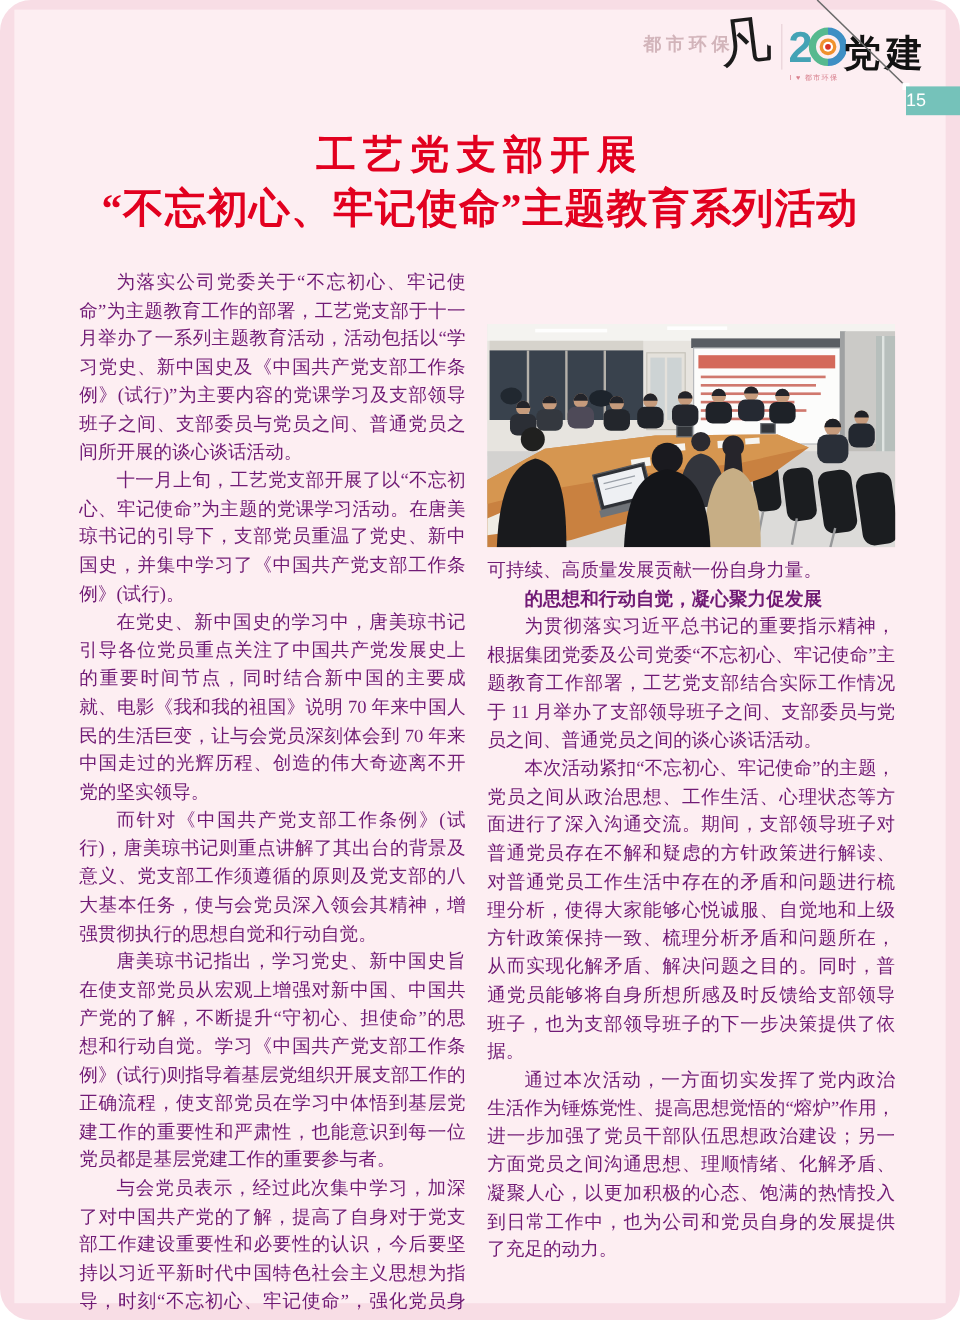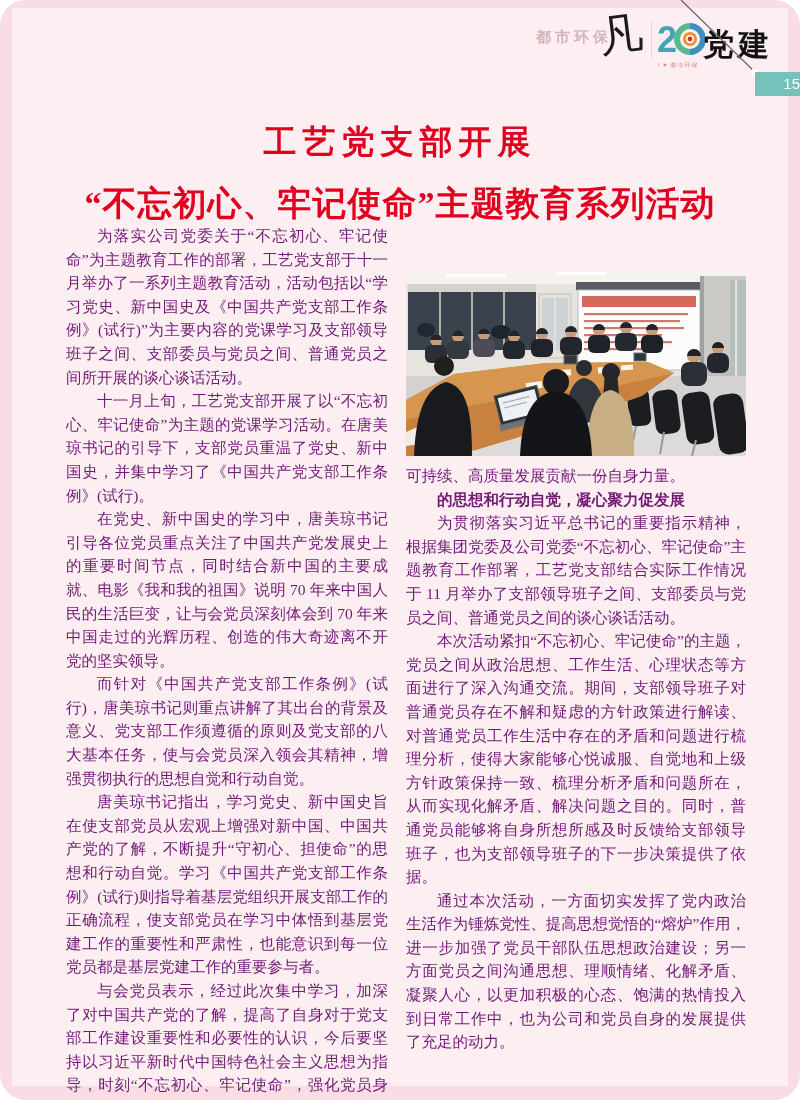--- a/index.html
+++ b/index.html
@@ -38,33 +38,33 @@
     font-family:"Liberation Sans", sans-serif;
   }
   .section-label {
     position:absolute; left:703px; top:24px;
     font-family:"Liberation Sans", sans-serif;
     font-size:31px; font-weight:bold; letter-spacing:4px; color:#121212;
   }
   .diag-line { position:absolute; left:0; top:0; width:800px; height:110px; pointer-events:none; }
   .pagenum-box {
     position:absolute; left:755px; top:72px; width:45px; height:24px;
-    background:#75c2ba; color:#ffffff; text-align:right; line-height:24px;
+    background:#75c2ba; color:#ffffff; text-align:left; line-height:24px;
     font-family:"Liberation Sans", sans-serif; font-size:15px;
   }
   .pagenum-corner {
     position:absolute; left:752px; top:69px; width:6px; height:6px; background:#ffffff;
   }
   
   .title-block {
     position:absolute; left:0; top:110px; width:800px; text-align:center;
     color:#e2001f; font-weight:bold;
   }
-  .title-line1 { font-size:33px; letter-spacing:6px; line-height:1.25;margin-top:12px; }
-  .title-line2 { font-size:34px; letter-spacing:1px; line-height:1.25; margin-top:20px; }
+  .title-line1 { font-size:33px; letter-spacing:6px; line-height:1.25; }
+  .title-line2 { font-size:34px; letter-spacing:1px; line-height:1.25; margin-top:3px; }
   
   .col-left  { position:absolute; left:66px;  top:224px; width:322px; }
   .col-right { position:absolute; left:406px; top:270px; width:340px; }
   .body p {
     margin:0; font-size:15.5px; line-height:23.6px;
     text-align:justify; color:#701a75; text-indent:2em;
   }
   .body p.cont { text-indent:0; }
   .subhead {
     margin:0; font-family:"Liberation Sans", sans-serif;

